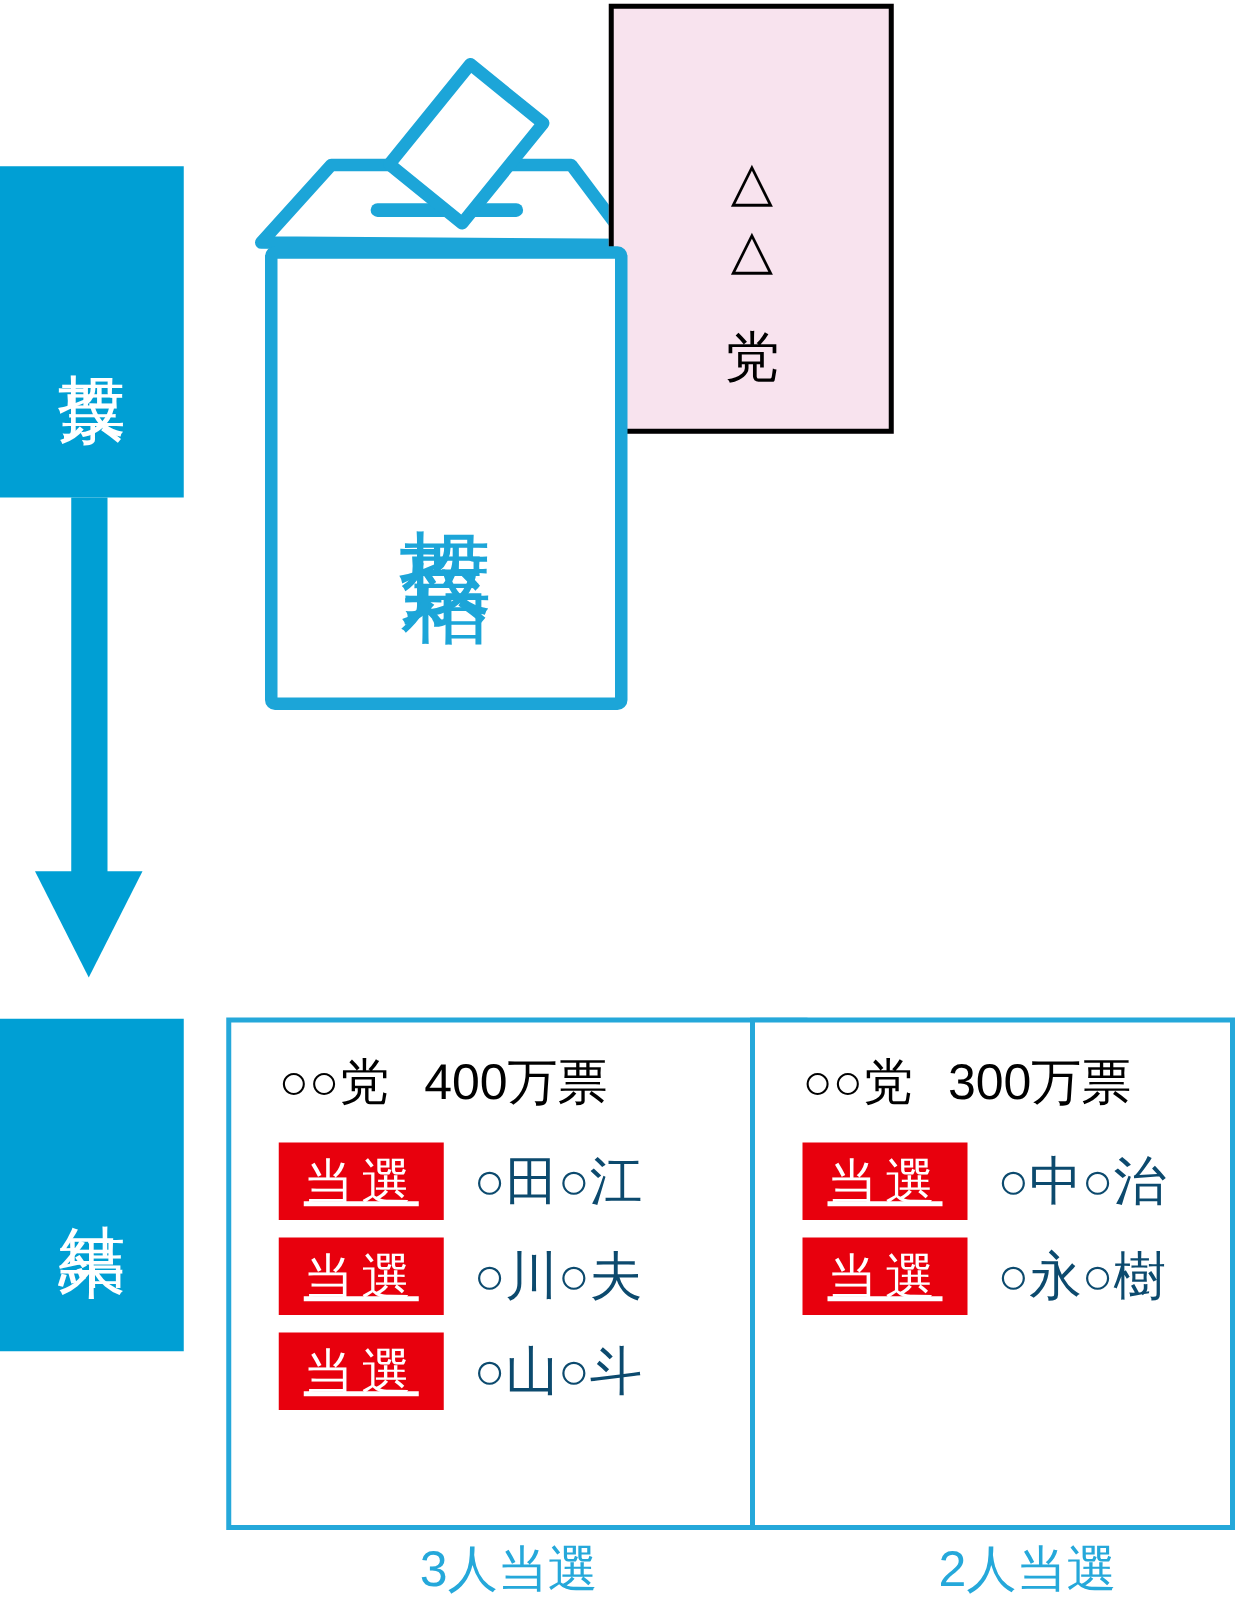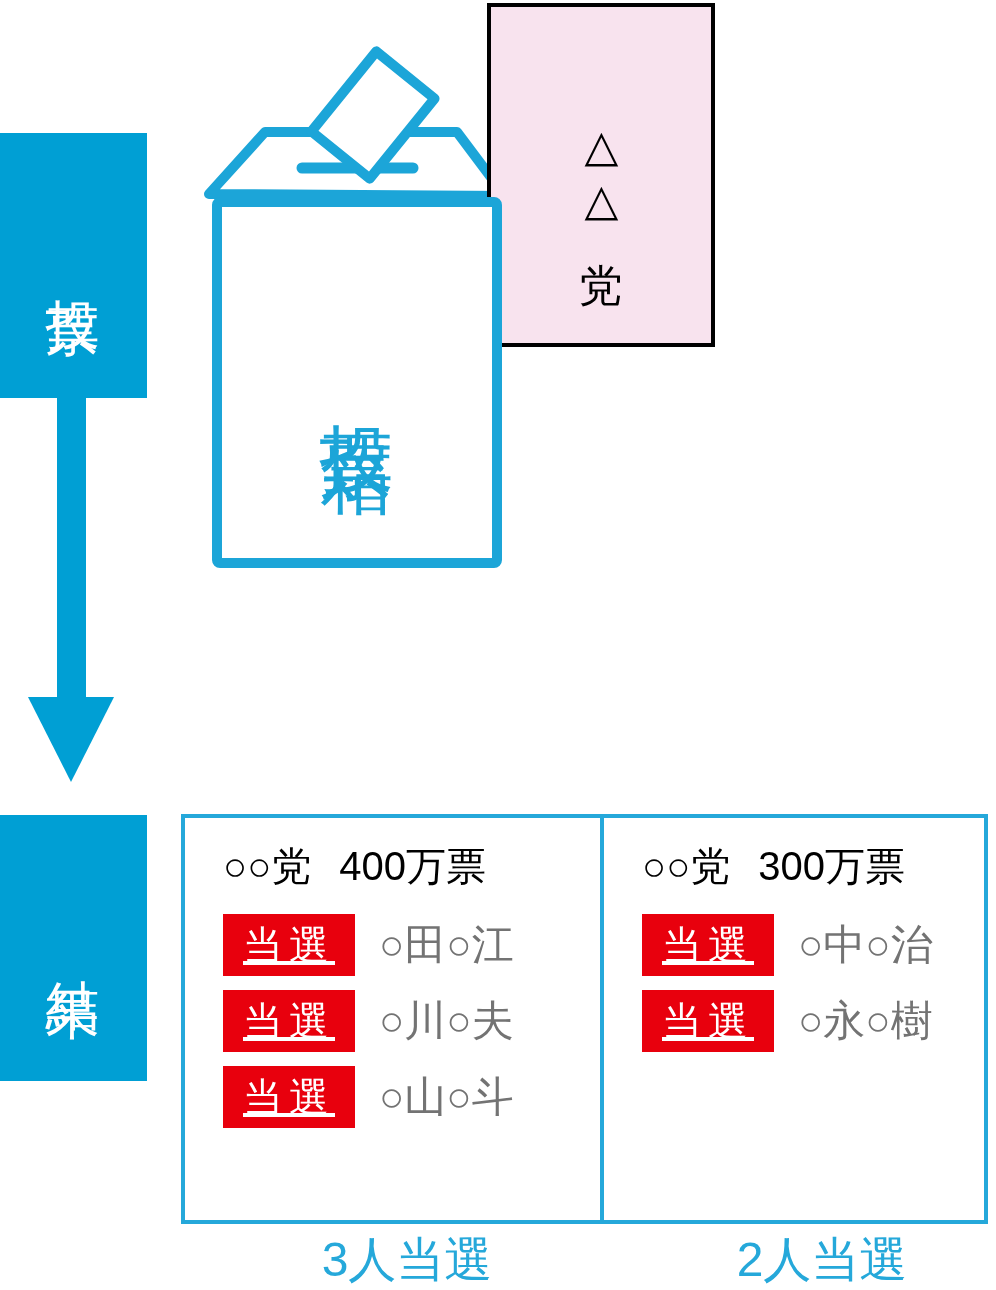--- a/index.html
+++ b/index.html
@@ -61,24 +61,24 @@
   }
   .rheader .votes{ margin-left:28px; }
   .crow{ display:flex; align-items:center; height:62px; margin-bottom:14px; }
   .badge{
     width:132px; height:62px; background:#E8000D; color:#fff;
     font-size:40px; letter-spacing:6px; display:flex; align-items:center; justify-content:center;
     flex:0 0 132px;
     text-decoration:underline;
   }
   .badge-spacer{ width:132px; flex:0 0 132px; }
-  .cname{ margin-left:24px; font-size:42px; color:#737373; white-space:nowrap; }
+  .cname{ margin-left:24px; font-size:42px; color:#0c4a6e; white-space:nowrap; }
 
   .caption{
-    position:absolute; top:1236px; font-size:48px; color:#25A8DA;
+    position:absolute; top:1236px; font-size:40px; color:#25A8DA;
     text-align:center; line-height:1; white-space:nowrap;
   }
   .caption1{ left:181px; width:452px; }
   .caption2{ left:600px; width:444px; }
 </style>
 </head>
 <body>
 
 <div class="canvas">
 

